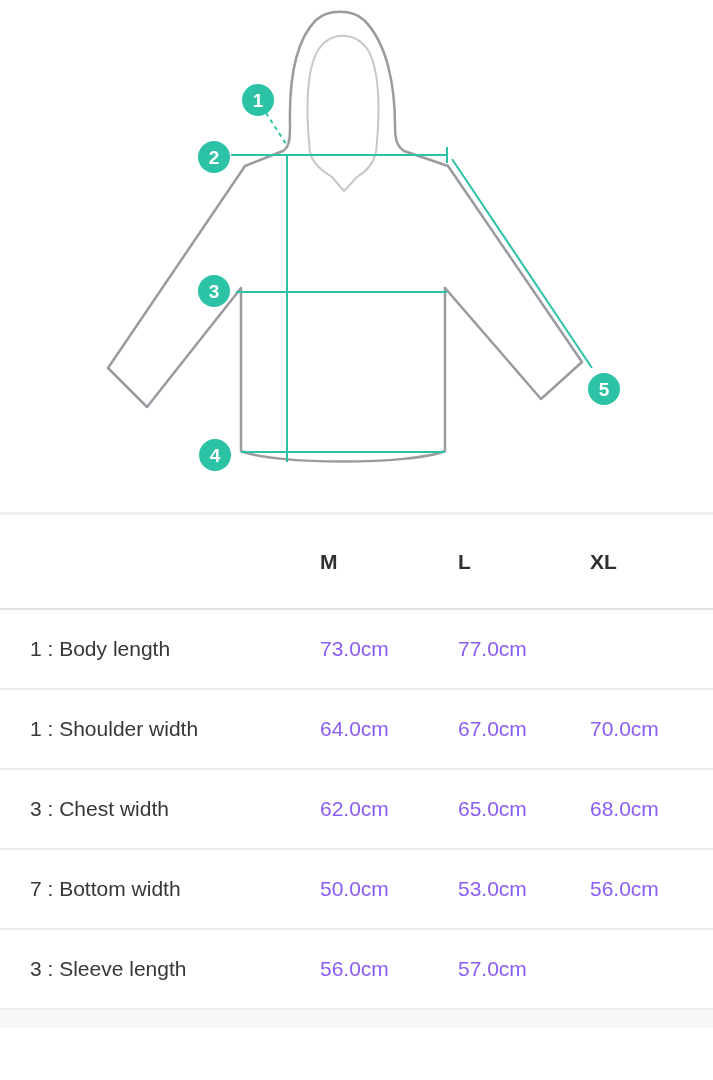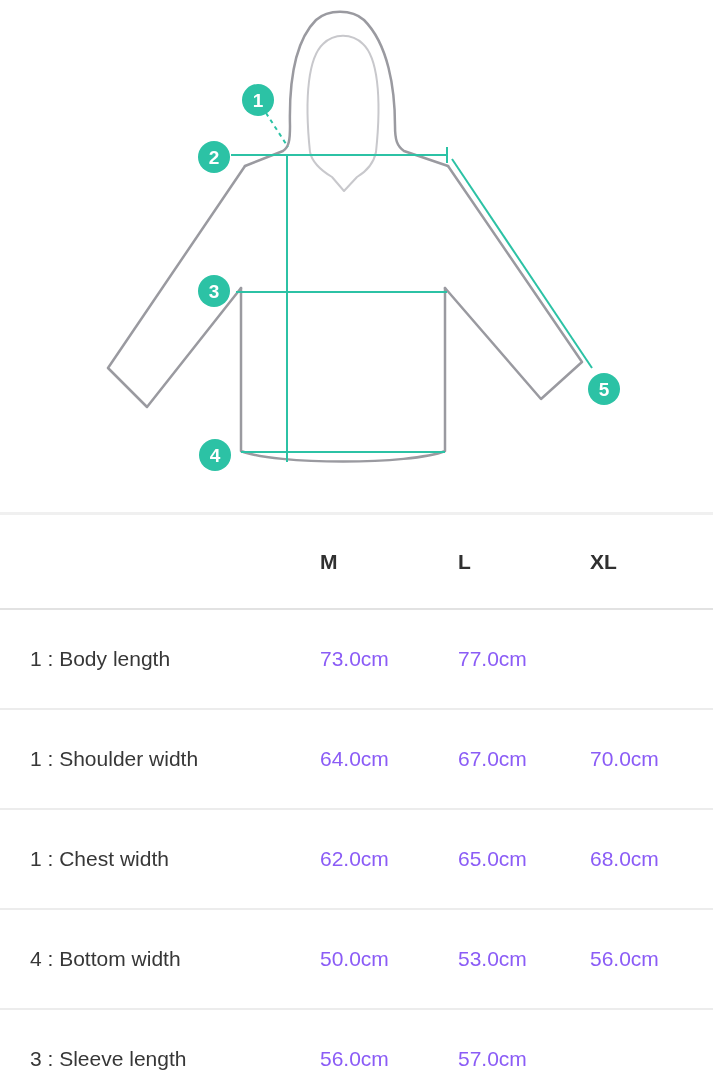--- a/index.html
+++ b/index.html
@@ -33,21 +33,21 @@
   
   .table-section {
     width: 713px;
     border-top: 3px solid #f0f0f0;
     background: #ffffff;
   }
   .trow {
     display: grid;
     grid-template-columns: 320px 138px 132px 1fr;
     align-items: center;
-    height: 100px;
+    height: 80px;
     border-bottom: 2px solid #ececec;
   }
   .trow.header {
     height: 95px;
     border-bottom: 2px solid #e2e2e2;
   }
   .cell {
     font-size: 21px;
     color: #8b5cf6;
     white-space: nowrap;
@@ -109,28 +109,28 @@
     </div>
 
     <div class="trow">
       <span class="cell label">1 : Shoulder width</span>
       <span class="cell">64.0cm</span>
       <span class="cell">67.0cm</span>
       <span class="cell">70.0cm</span>
     </div>
 
     <div class="trow">
-      <span class="cell label">1 : Chest width</span>
+      <span class="cell label">3 : Chest width</span>
       <span class="cell">62.0cm</span>
       <span class="cell">65.0cm</span>
       <span class="cell">68.0cm</span>
     </div>
 
     <div class="trow">
-      <span class="cell label">4 : Bottom width</span>
+      <span class="cell label">7 : Bottom width</span>
       <span class="cell">50.0cm</span>
       <span class="cell">53.0cm</span>
       <span class="cell">56.0cm</span>
     </div>
 
     <div class="trow">
       <span class="cell label">3 : Sleeve length</span>
       <span class="cell">56.0cm</span>
       <span class="cell">57.0cm</span>
     </div>

